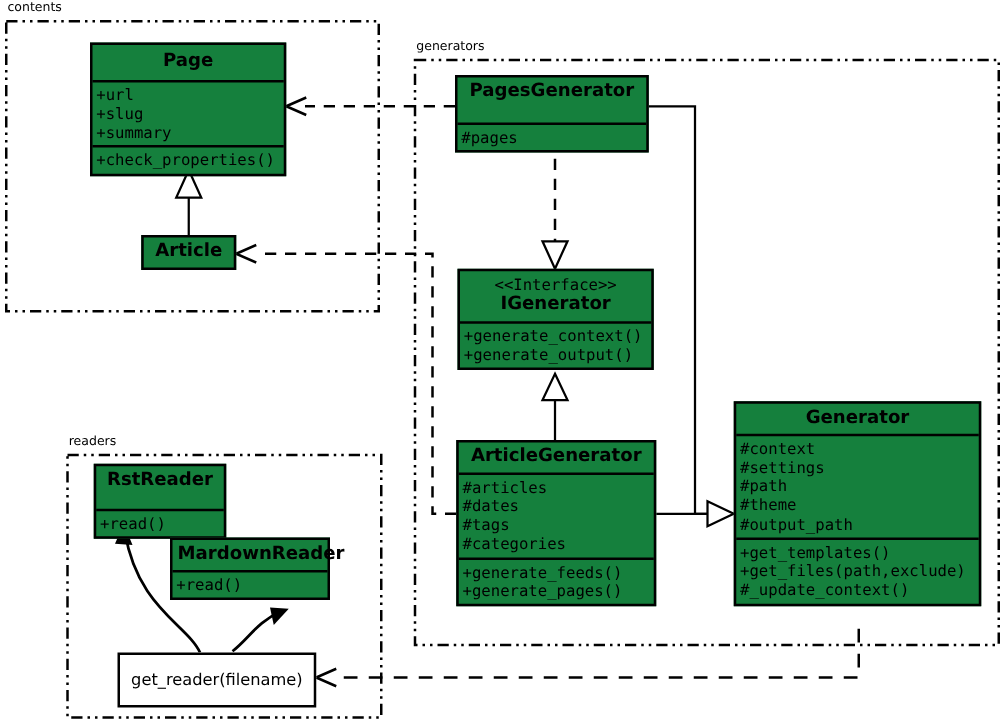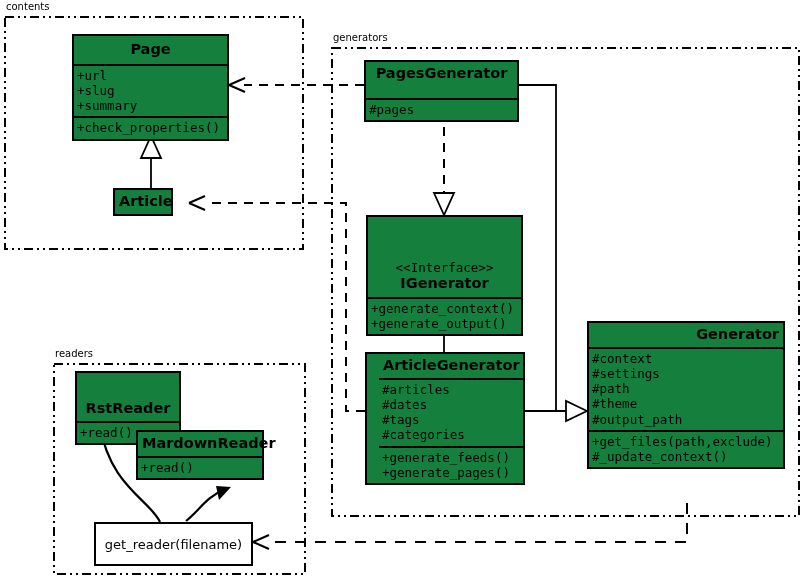--- a/index.html
+++ b/index.html
@@ -6,21 +6,21 @@
   body{width:803px;height:579px;font-family:"DejaVu Sans",sans-serif;}
   #canvas{position:relative;width:803px;height:579px;overflow:hidden;background:#fff;}
   .pkg-label{position:absolute;font-family:"DejaVu Sans",sans-serif;font-size:10px;color:#000;
              white-space:nowrap;line-height:1;}
 
   
   .cls{position:absolute;box-sizing:border-box;border:2px solid #000;background:#15803d;}
   .cls .name{font-family:"DejaVu Sans",sans-serif;font-weight:bold;font-size:14.5px;
              text-align:center;padding:5px 4px 6px 4px;line-height:1.15;color:#000;}
   .cls .stereo{font-family:"DejaVu Sans Mono",monospace;font-weight:normal;font-size:12.5px;
-               display:block;text-align:center;line-height:1.2;margin-top:40px;}
+               display:block;text-align:center;line-height:1.2;}
   .cls .sect{border-top:2px solid #000;padding:2px 3px 3px 3px;}
   .cls .sect div{font-family:"DejaVu Sans Mono",monospace;font-size:12.5px;line-height:1.22;
                  color:#000;white-space:nowrap;}
   .plainbox{position:absolute;box-sizing:border-box;border:2px solid #000;background:#fff;
             display:flex;align-items:center;justify-content:center;
             font-family:"DejaVu Sans",sans-serif;font-size:13px;color:#000;}
 
   
   svg.conn{position:absolute;left:0;top:0;width:803px;height:579px;overflow:visible;
            pointer-events:none;}
@@ -113,21 +113,21 @@
     <div class="sect">
       <div>+url</div>
       <div>+slug</div>
       <div>+summary</div>
     </div>
     <div class="sect">
       <div>+check_properties()</div>
     </div>
   </div>
 
-  <div class="cls" style="left:113px;top:188px;width:60px;">
+  <div class="cls" style="left:113px;top:188px;width:76px;">
     <div class="name" style="padding:3px 4px 4px 4px;">Article</div>
   </div>
 
   <div class="cls" style="left:364px;top:60px;width:155px;">
     <div class="name" style="padding:3px 4px 16px 4px;">PagesGenerator</div>
     <div class="sect">
       <div>#pages</div>
     </div>
   </div>
 
@@ -135,51 +135,52 @@
     <div class="name" style="padding:3px 4px 5px 4px;">
       <span class="stereo">&lt;&lt;Interface&gt;&gt;</span>
       <span>IGenerator</span>
     </div>
     <div class="sect">
       <div>+generate_context()</div>
       <div>+generate_output()</div>
     </div>
   </div>
 
-  <div class="cls" style="left:365px;top:352px;width:160px;padding-left:12px;">
+  <div class="cls" style="left:365px;top:352px;width:160px;">
     <div class="name" style="padding:3px 4px 4px 4px;">ArticleGenerator</div>
     <div class="sect">
       <div>#articles</div>
       <div>#dates</div>
       <div>#tags</div>
       <div>#categories</div>
     </div>
     <div class="sect">
       <div>+generate_feeds()</div>
       <div>+generate_pages()</div>
     </div>
   </div>
 
   <div class="cls" style="left:587px;top:321px;width:198px;">
-    <div class="name" style="padding:3px 4px 4px 4px;text-align:right;">Generator</div>
+    <div class="name" style="padding:3px 4px 4px 4px;">Generator</div>
     <div class="sect">
       <div>#context</div>
       <div>#settings</div>
       <div>#path</div>
       <div>#theme</div>
       <div>#output_path</div>
     </div>
     <div class="sect">
+      <div>+get_templates()</div>
       <div>+get_files(path,exclude)</div>
       <div>#_update_context()</div>
     </div>
   </div>
 
   <div class="cls" style="left:75px;top:371px;width:106px;">
-    <div class="name" style="padding:3px 4px 4px 4px;margin-top:24px;">RstReader</div>
+    <div class="name" style="padding:3px 4px 14px 4px;">RstReader</div>
     <div class="sect">
       <div>+read()</div>
     </div>
   </div>
 
   <div class="cls" style="left:136px;top:430px;width:128px;">
     <div class="name" style="padding:3px 4px 4px 4px;">MardownReader</div>
     <div class="sect">
       <div>+read()</div>
     </div>

